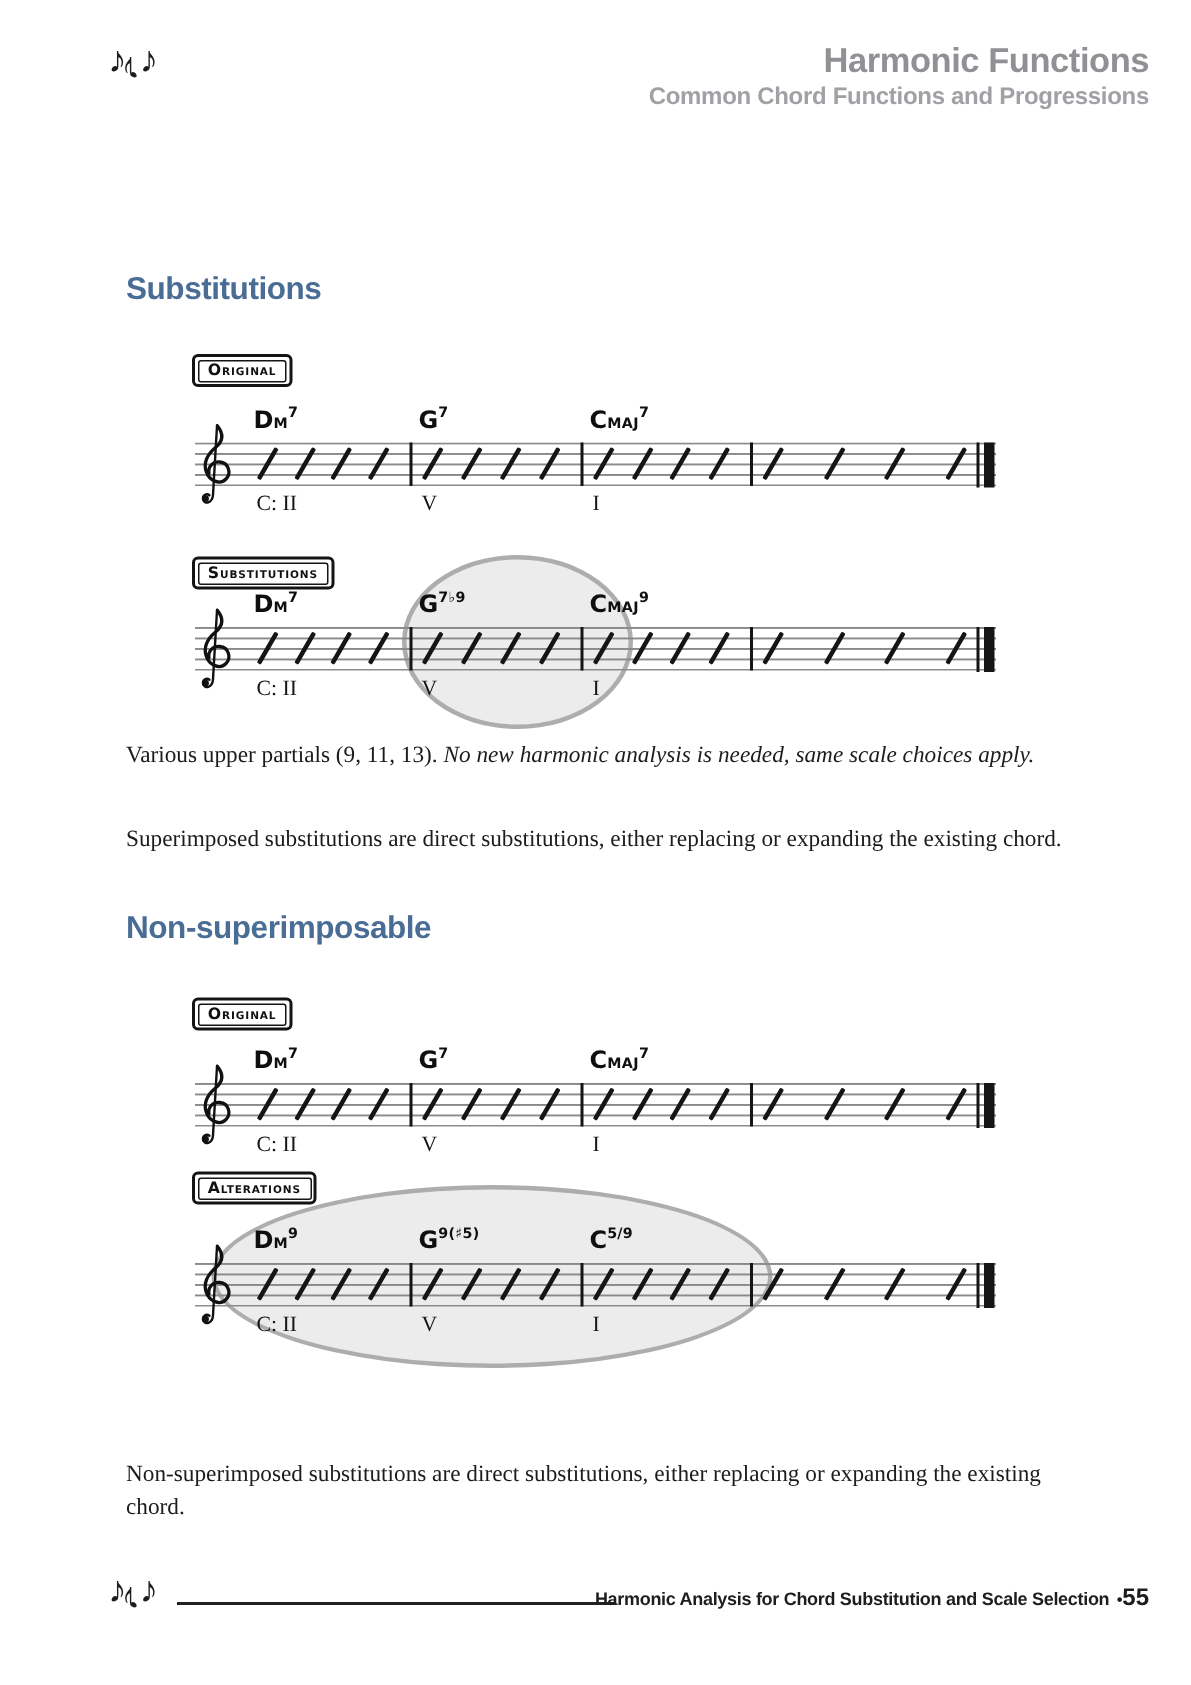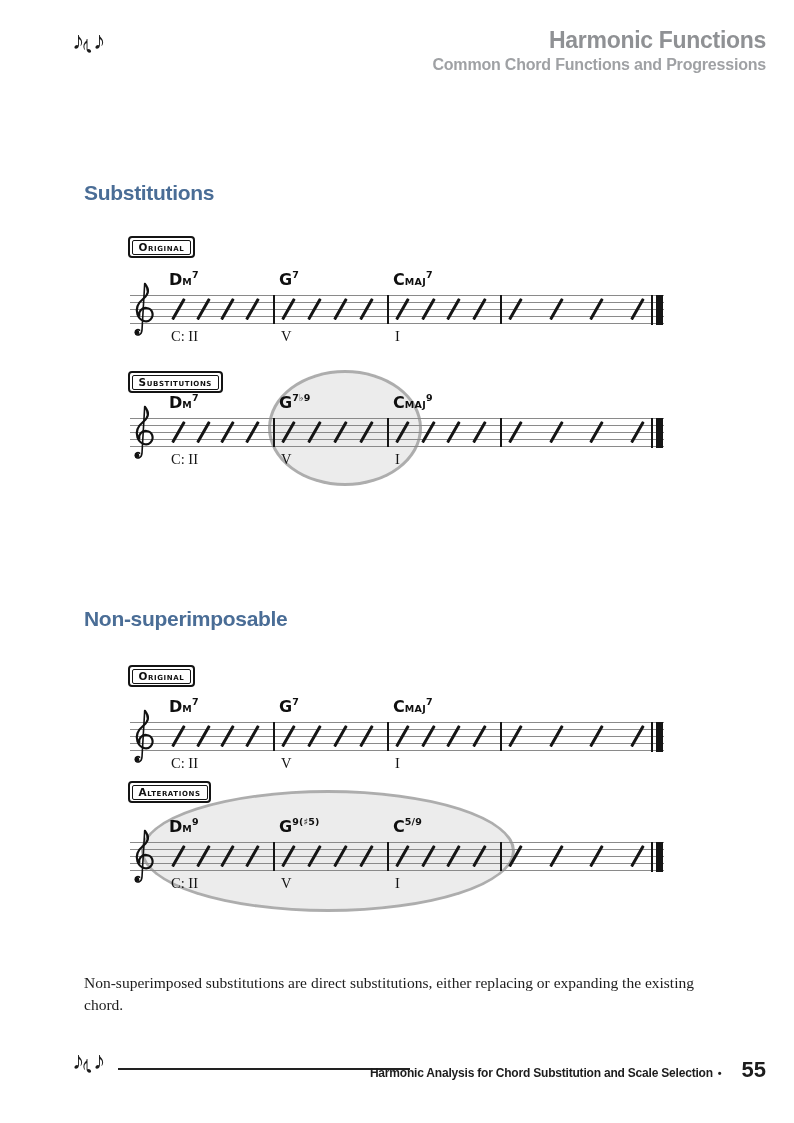--- a/index.html
+++ b/index.html
@@ -52,21 +52,21 @@
   
   .body-p{position:absolute;left:84px;width:632px;font-family:"Liberation Serif",serif;
           font-size:15.5px;line-height:1.42;color:#1c1c1c;margin:0;}
   .it{font-style:italic;}
 
   
   .footline{position:absolute;left:118px;top:1068px;width:292px;height:1.5px;background:#222;}
   .foottext{position:absolute;right:28px;top:1057px;font-weight:bold;font-size:12px;
             letter-spacing:-0.2px;color:#1d1d1d;white-space:nowrap;}
   .foottext .bullet{font-size:11px;margin-left:5px;}
-  .foottext .pagenum{font-size:22px;letter-spacing:0;margin-left:20px;}
+  .foottext .pagenum{font-size:16px;letter-spacing:0;}
 </style>
 </head>
 <body>
 
 <div class="page">
 
   <div class="logo logo-top"><span>♪</span><span>♪</span><span>♪</span></div>
   <div class="hblock">
     <div class="htitle">Harmonic Functions</div>
     <div class="hsub">Common Chord Functions and Progressions</div>
@@ -146,20 +146,22 @@
       <div class="roman" style="left: 265px;">I</div>
       <div class="barline" style="left: 370px;"></div>
       <div class="slash" style="left: 384px;"></div>
       <div class="slash" style="left: 424.667px;"></div>
       <div class="slash" style="left: 465.333px;"></div>
       <div class="slash" style="left: 506px;"></div>
       <div class="endthin"></div>
       <div class="endthick"></div>
     </div>
 
+  <p class="body-p" style="top:493px;"><span>Various upper partials (9, 11, 13). </span><span class="it">No new harmonic analysis is needed, same scale choices apply.</span></p>
+  <p class="body-p" style="top:549px;"><span>Superimposed substitutions are direct substitutions, either replacing or expanding the existing chord.</span><span class="it"></span></p>
 
   <div class="secheading" style="top:607px;">Non-superimposable</div>
 
   <div class="labelbox" style="left:128px;top:665px;">
     <span class="inner">Original</span>
   </div>
   <div class="staff" style="left:130px;top:694px;">
       <div class="stafflines"></div>
       <div class="clef"><svg viewBox="0 0 24 62">
           <path d="M13 4 C17 9 17 14 11.5 18.5 C6 23 3.5 29 5.5 34.5 C7.5 40.5 14.5 43.5 18.5 39.5 C22.5 35.5 20.5 28.5 14.5 28 C10 27.6 6.5 31 7.3 35.5" fill="none" stroke="#111" stroke-width="2.2" stroke-linecap="round"></path>

